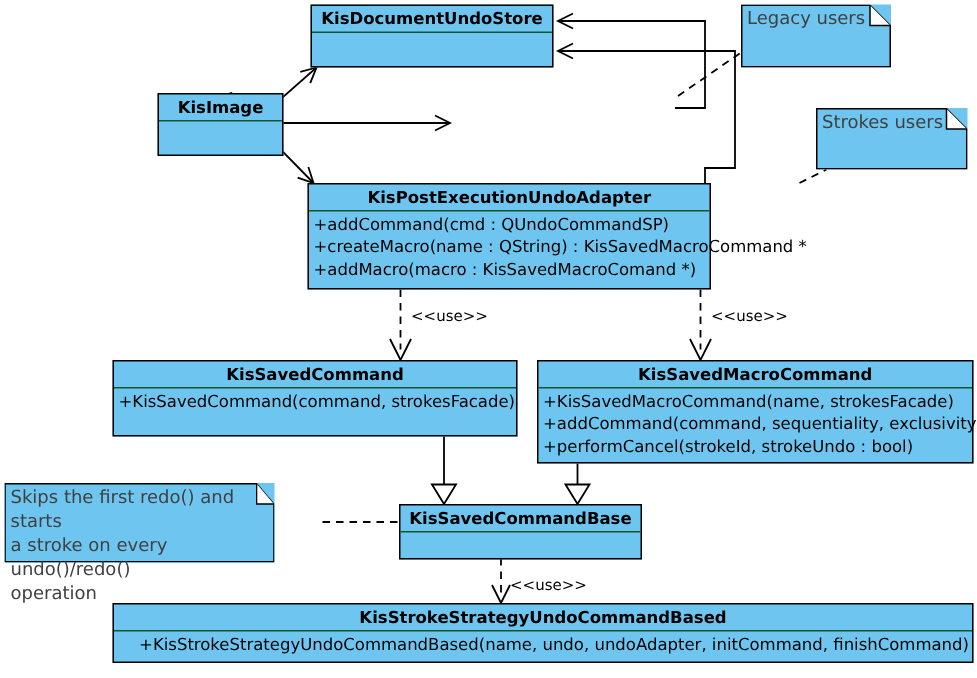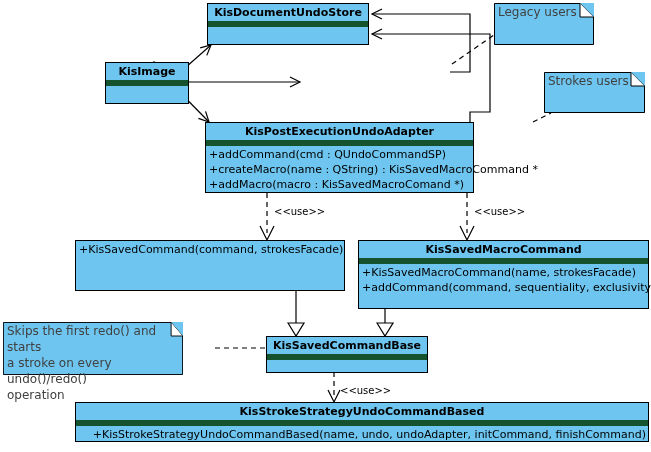--- a/index.html
+++ b/index.html
@@ -33,21 +33,21 @@
     z-index: 5;
   }
   .uml-class .cls-name {
     box-sizing: border-box;
     text-align: center;
     font-weight: bold;
     font-size: 11px;
     line-height: 16px;
     padding: 1px 4px 0 4px;
     color: #000000;
-    border-bottom: 6px solid #14532d;
+    border-bottom: 1px solid #14532d;
     white-space: nowrap;
     overflow: hidden;
   }
   .uml-class .cls-body {
     box-sizing: border-box;
     padding: 1px 2px 2px 3px;
   }
   .uml-class .cls-body .op {
     font-size: 11px;
     line-height: 15px;
@@ -175,30 +175,32 @@
   <div class="uml-class" style="left:205px; top:122px; width:269px; height:71px;">
     <div class="cls-name">KisPostExecutionUndoAdapter</div>
     <div class="cls-body">
       <div class="op">+addCommand(cmd : QUndoCommandSP)</div>
       <div class="op">+createMacro(name : QString) : KisSavedMacroCommand *</div>
       <div class="op">+addMacro(macro : KisSavedMacroComand *)</div>
     </div>
   </div>
 
   <div class="uml-class" style="left:75px; top:240px; width:270px; height:51px;">
+    <div class="cls-name">KisSavedCommand</div>
     <div class="cls-body">
       <div class="op">+KisSavedCommand(command, strokesFacade)</div>
     </div>
   </div>
 
   <div class="uml-class" style="left:358px; top:240px; width:291px; height:69px;">
     <div class="cls-name">KisSavedMacroCommand</div>
     <div class="cls-body">
       <div class="op">+KisSavedMacroCommand(name, strokesFacade)</div>
       <div class="op">+addCommand(command, sequentiality, exclusivity)</div>
+      <div class="op">+performCancel(strokeId, strokeUndo  : bool)</div>
     </div>
   </div>
 
   <div class="uml-class" style="left:266px; top:336px; width:162px; height:37px;">
     <div class="cls-name">KisSavedCommandBase</div>
     <div class="cls-body empty" style="min-height:16px;"></div>
   </div>
 
   <div class="uml-class" style="left:75px; top:402px; width:574px; height:40px;">
     <div class="cls-name">KisStrokeStrategyUndoCommandBased</div>

